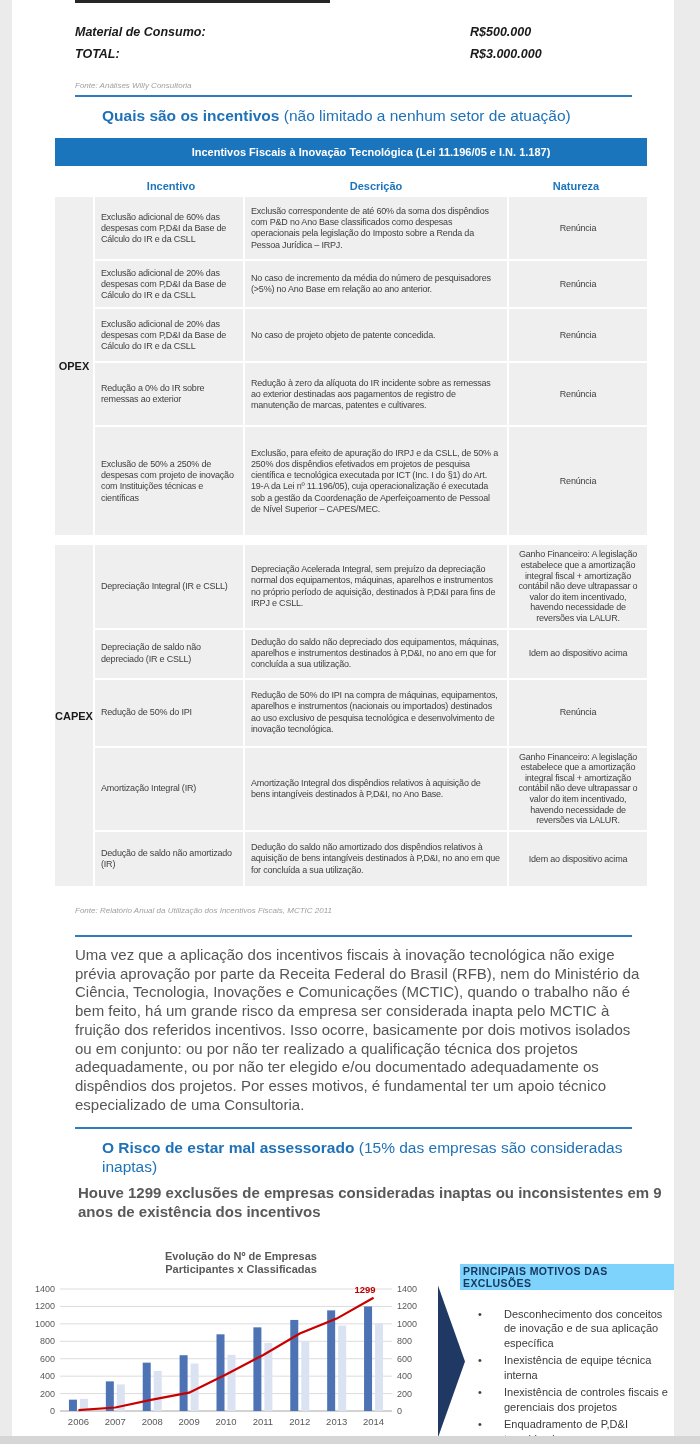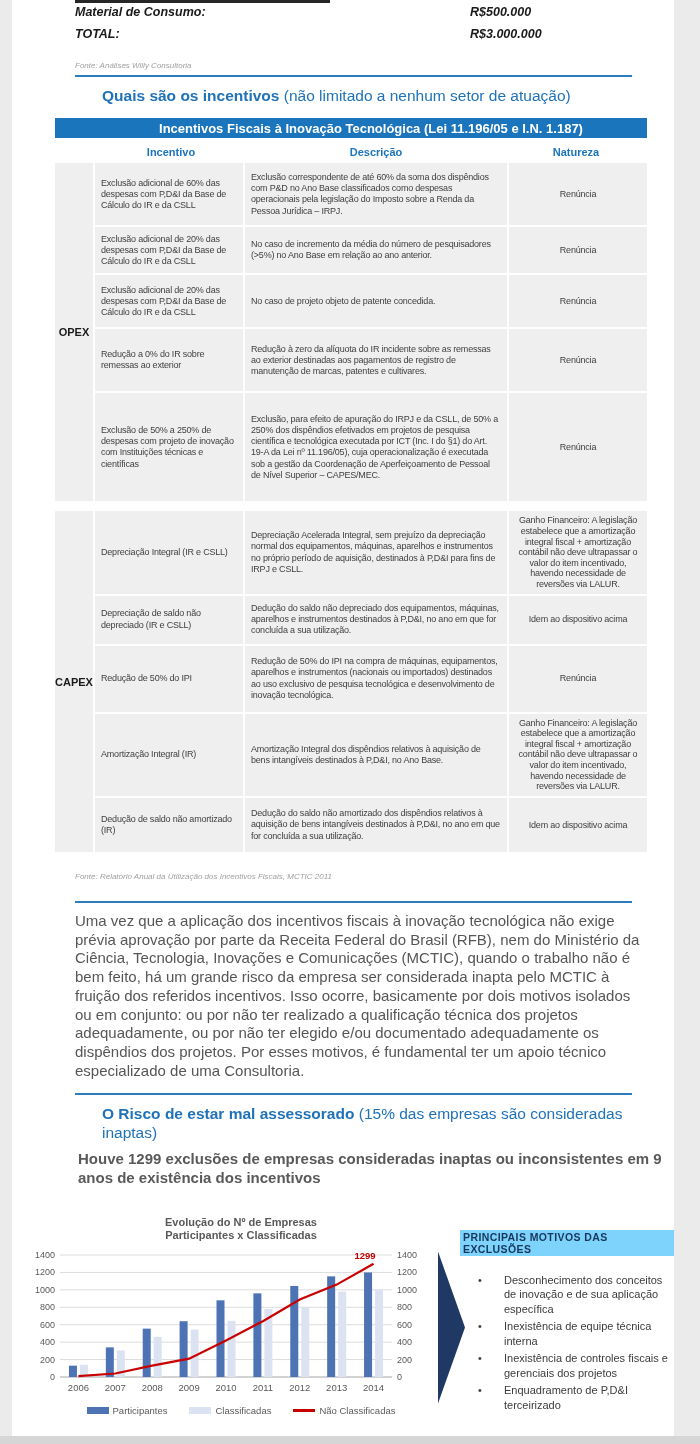--- a/index.html
+++ b/index.html
@@ -7,32 +7,32 @@
         font-family:"Liberation Sans",sans-serif;color:#3f3f3f;}
   .strip{position:absolute;top:0;bottom:0;background:#ebebeb;}
   .strip.left{left:0;width:12px;}
   .strip.right{right:0;width:26px;}
   .bottombar{position:absolute;left:0;right:0;bottom:0;height:8px;background:#d6d6d6;}
   .content{position:absolute;left:12px;right:26px;top:0;}
 
   .topline{margin:0 0 0 63px;width:255px;height:3px;background:#262626;}
   .brow{display:grid;grid-template-columns:395px auto;margin-left:63px;font-size:12.5px;
         font-style:italic;font-weight:bold;color:#1a1a1a;}
-  .brow.first{margin-top:2px;}
+  .brow.first{margin-top:22px;}
   .brow.second{margin-top:8px;}
   .fonte{margin:20px 0 0 63px;font-size:8px;font-style:italic;color:#a0a0a0;}
   .rule{margin:5px 0 0 63px;width:557px;height:2px;background:#2e7bbf;}
   .h1{margin:9px 0 0 90px;width:556px;font-size:15.5px;color:#1f72b8;line-height:1.25;}
   .h1 b{font-weight:bold;}
 
   .tbl{margin:13px 0 0 43px;width:592px;}
-  .tbl-title{height:20px;background:#1b75bc;color:#ffffff;font-weight:bold;font-size:13px;
+  .tbl-title{height:28px;background:#1b75bc;color:#ffffff;font-weight:bold;font-size:11px;
              display:flex;align-items:center;justify-content:center;padding-left:40px;}
   .tbl-head{display:grid;grid-template-columns:42px 148px 262px 138px;column-gap:0;
-            padding:8px 0 3px 0;}
+            padding:14px 0 3px 0;}
   .hc{color:#1b75bc;font-weight:bold;font-size:11px;text-align:center;}
   .tgroup{display:flex;margin-top:2px;}
   .tgroup+.tgroup{margin-top:10px;}
   .glabel{width:42px;background:#efeff0;display:flex;align-items:center;justify-content:center;
           font-weight:bold;font-size:11px;color:#1a1a1a;margin-right:2px;}
   .grows{display:flex;flex-direction:column;row-gap:2px;flex:1;}
   .trow{display:grid;grid-template-columns:148px 262px 138px;column-gap:2px;}
   .tcell{background:#efeff0;font-size:9px;letter-spacing:-0.2px;line-height:1.25;color:#3f3f3f;
          display:flex;align-items:center;padding:4px 6px;box-sizing:border-box;}
   .tcell.natureza{justify-content:center;text-align:center;line-height:1.18;}

